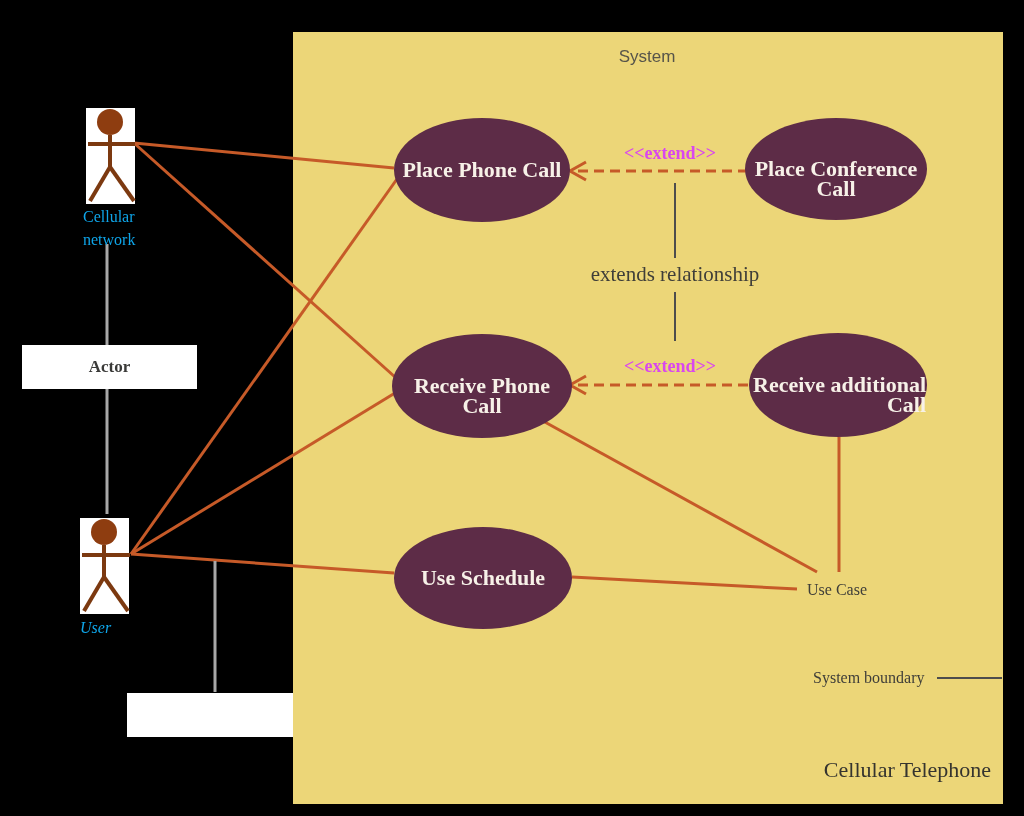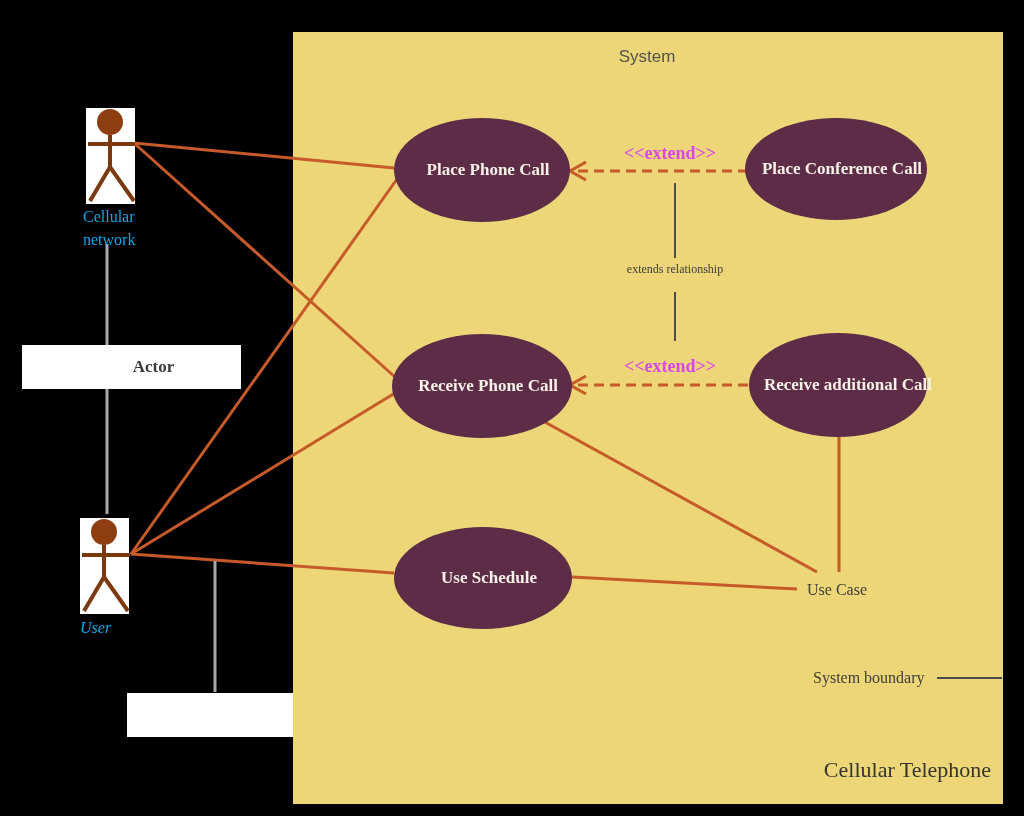--- a/index.html
+++ b/index.html
@@ -21,49 +21,49 @@
   svg.diagram { position: absolute; left: 0; top: 0; }
   .lbl { position: absolute; color: #3f3e39; }
   .system-label {
     left: 572px; top: 36px; width: 150px;
     text-align: center;
     font-family: "Liberation Sans", sans-serif;
     font-size: 17px; color: #56544a;
   }
   .usecase-label {
     width: 176px; text-align: center;
-    font-weight: bold; font-size: 17px;
-    color: #f7f1e8; line-height: 20px; padding-left: 6px;
+    font-weight: bold; font-size: 22px;
+    color: #f7f1e8; line-height: 20px;
   }
   .uc1 { left: 394px; top: 149px; }
   .uc2 { left: 748px; top: 148px; }
   .uc3 { left: 394px; top: 365px; }
   .uc4 { left: 750px; top: 364px; text-align: right; }
   .uc5 { left: 395px; top: 557px; }
   .extend-label {
     width: 150px; text-align: center;
     font-weight: bold; font-size: 18px;
     color: #d946ef;
   }
   .ext1 { left: 595px; top: 132px; }
   .ext2 { left: 595px; top: 345px; }
-  .extends-rel { left: 585px; top: 251px; width: 180px; text-align: center; font-size: 12px; }
+  .extends-rel { left: 585px; top: 251px; width: 180px; text-align: center; font-size: 21px; }
   .usecase-note { left: 807px; top: 570px; font-size: 16px; }
   .boundary-note { left: 813px; top: 658px; font-size: 16px; }
   .cellular-telephone {
     left: 820px; top: 746px; width: 175px;
     text-align: center; font-size: 22px; color: #35342f;
   }
   .actor-name { font-size: 16px; color: #0ea5e9; }
   .cell-net-name { left: 83px; top: 194px; width: 72px; line-height: 1.45; }
   .user-name { left: 80px; top: 608px; width: 49px; text-align: left; font-style: italic; }
   .white-tag {
     position: absolute; background: #fff;
     display: flex; align-items: center; justify-content: center;
-    font-size: 17px; font-weight: 600; color: #3a3a38; padding-left: 44px;
+    font-size: 17px; font-weight: 600; color: #3a3a38;
   }
   .actor-tag { left: 22px; top: 334px; width: 175px; height: 44px; }
   .assoc-tag { left: 127px; top: 682px; width: 166px; height: 44px; }
 </style>
 </head>
 <body>
 
 <div id="canvas">
 
   <div class="system-box"></div>

